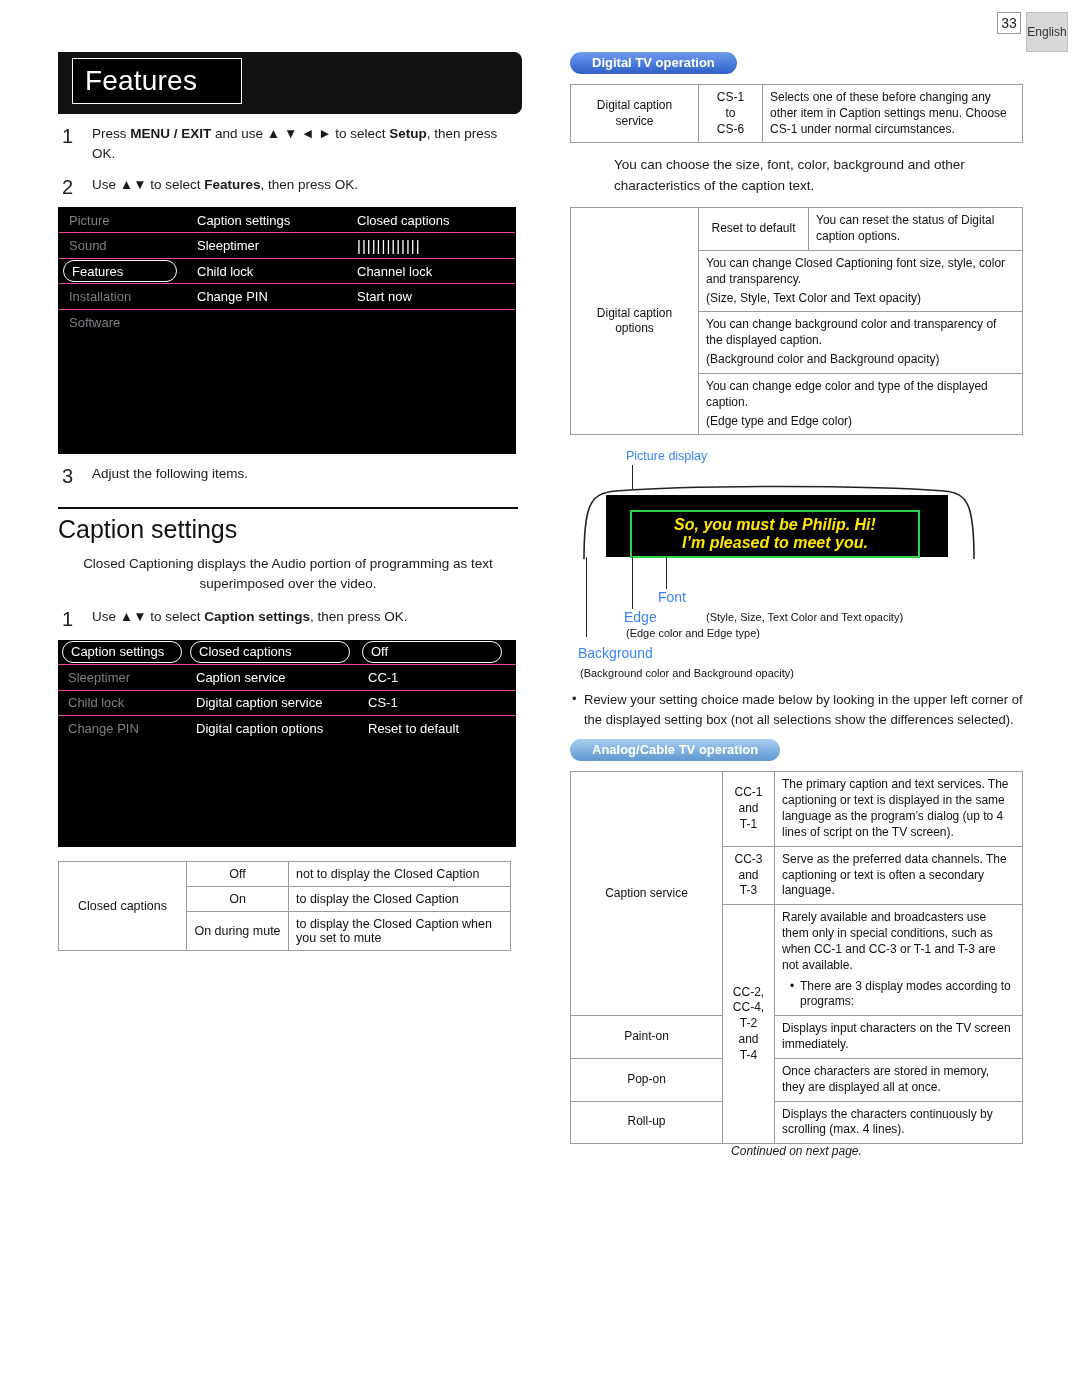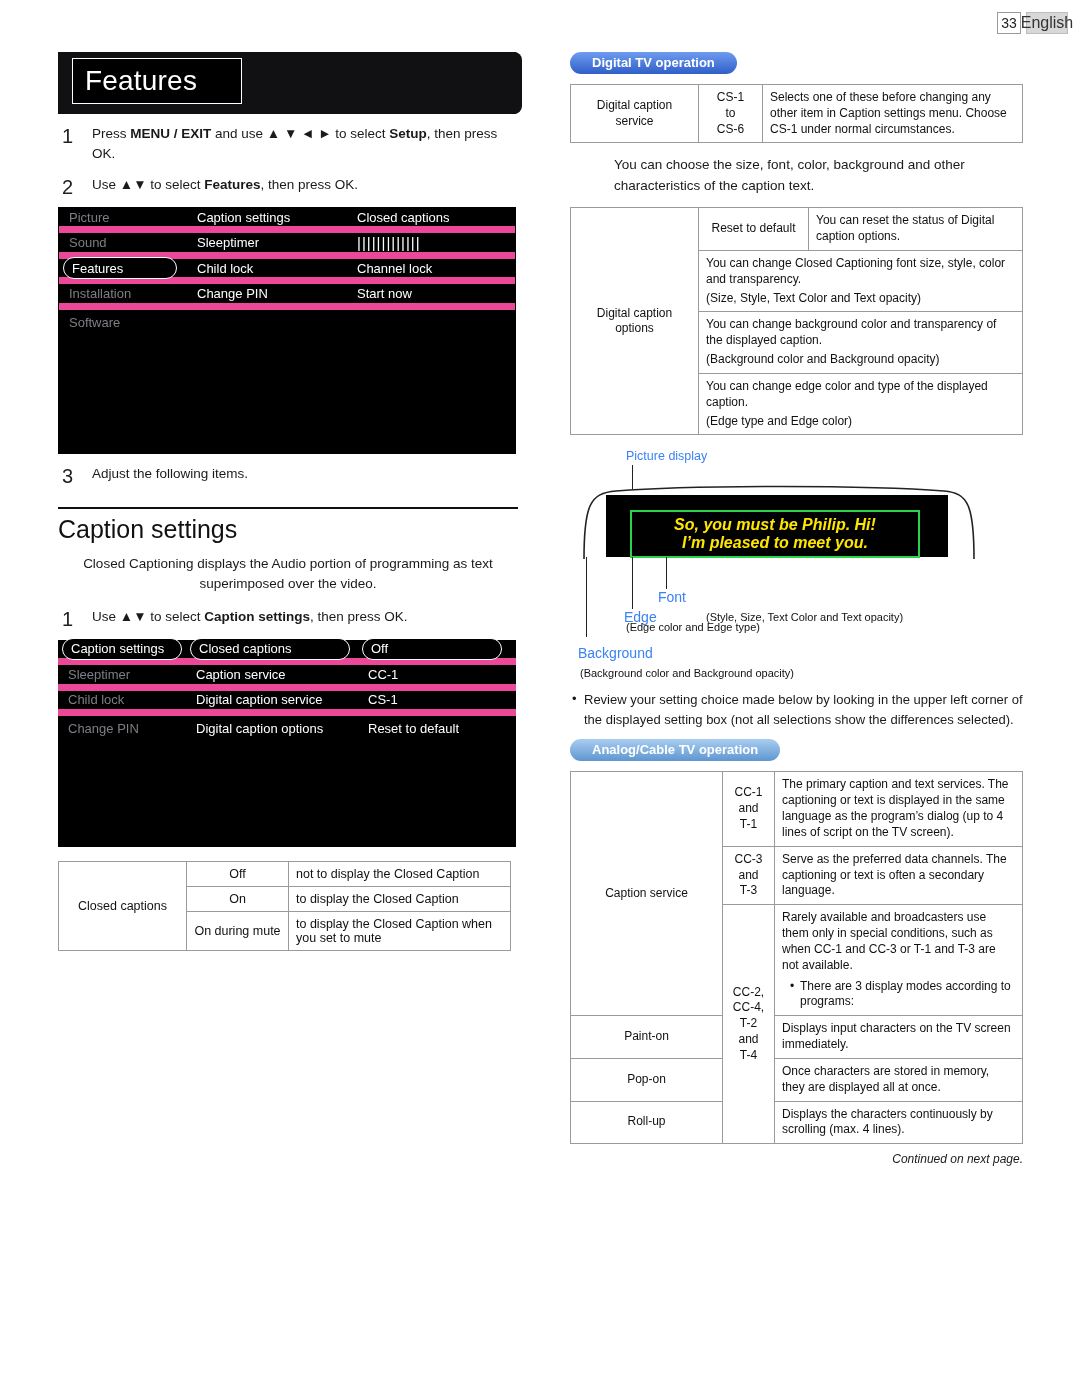--- a/index.html
+++ b/index.html
@@ -15,24 +15,24 @@
   .page { position:relative; width:1080px; height:1397px; }
 
   
   .pagenum-box {
     position:absolute; top:12px; left:997px; width:24px; height:22px;
     border:1px solid #9a9a9a; background:#fff;
     display:flex; align-items:center; justify-content:center;
     font-size:14px; color:#222;
   }
   .lang-box {
-    position:absolute; top:12px; left:1026px; width:42px; height:22px;
+    position:absolute; top:12px; left:1026px; width:42px; height:40px;
     background:#d8d8d8; border:1px solid #bdbdbd;
     display:flex; align-items:center; justify-content:center;
-    font-size:16px; color:#333;
+    font-size:12px; color:#333;
   }
 
   
   .left-col { position:absolute; left:58px; top:52px; width:460px; }
 
   .features-banner {
     position:relative; width:458px; height:62px; background:#111113;
     border-radius:0 0 0 0;
   }
   .features-banner:after{
@@ -51,21 +51,21 @@
   .b { font-weight:bold; }
 
   
   .tvmenu {
     margin-top:12px; width:458px; background:#000; color:#fff;
     border:1px solid #000;
   }
   .tvrow { display:flex; height:25.5px; align-items:stretch; }
   .tvcell {
     display:flex; align-items:center; padding-left:10px; font-size:13px;
-    border-bottom:7px solid #ec4899;
+    border-bottom:1px solid #ec4899;
   }
   .c1 { width:128px; }
   .c2 { width:160px; }
   .c3 { flex:1; }
   .dim { color:#7e7e86; }
   .sel {
     background:#000; border:1px solid #ffffff; border-radius:11px;
     height:22px; margin:1px 4px 1px 2px; padding-left:8px; display:flex; align-items:center;
     font-size:13px;
   }
@@ -114,21 +114,21 @@
     position:absolute; left:30px; top:12px; width:282px; background:#000;
     border:2px solid #2bd34a; padding:4px 6px;margin-top:9px;
   }
 
   .lbl { font-size:12.5px; color:#3b82f6; }
   .lbl-sm { font-size:11px; color:#111; }
 
   .bullet { position:relative; padding-left:14px; font-size:13px; line-height:1.5; margin-top:12px; }
   .bullet:before{ content:"•"; position:absolute; left:2px; top:-1px; }
 
-  .contnext { text-align:right; font-style:italic; font-size:12px; margin-top:8px; width:453px; }
+  .contnext { text-align:center; font-style:italic; font-size:12px; width:453px; }
 
   .mini-bullet { position:relative; padding-left:10px; }
   .mini-bullet:before{ content:"•"; position:absolute; left:0; top:0; }
 </style>
 </head>
 <body>
 
 <div class="page">
 
   <div class="pagenum-box">33</div>
@@ -312,21 +312,21 @@
       </div>
 
       <div style="position:absolute; left:96px; top:108px; width:1px; height:32px; background:#222;"></div>
       <div style="position:absolute; left:62px; top:108px; width:1px; height:52px; background:#222;"></div>
       <div style="position:absolute; left:16px; top:108px; width:1px; height:80px; background:#222;"></div>
 
       <div class="lbl" style="position:absolute; left:88px; top:140px; font-size:14px;">Font</div>
       <div class="lbl-sm" style="position:absolute; left:136px; top:162px;">(Style, Size, Text Color and Text opacity)</div>
 
       <div class="lbl" style="position:absolute; left:54px; top:160px; font-size:14px;">Edge</div>
-      <div class="lbl-sm" style="position:absolute; left:56px; top:172px;">(Edge color and Edge type)</div>
+      <div class="lbl-sm" style="position:absolute; left:56px; top:178px;">(Edge color and Edge type)</div>
 
       <div class="lbl" style="position:absolute; left:8px; top:196px; font-size:14px;">Background</div>
       <div class="lbl-sm" style="position:absolute; left:10px; top:218px;">(Background color and Background opacity)</div>
     </div>
 
     <div class="bullet" style="margin-top:26px;">Review your setting choice made below by looking in the upper left corner of the displayed setting box (not all selections show the differences selected).</div>
 
     <div style="margin-top:10px;">
       <span class="pill pill-analog">Analog/Cable TV operation</span>
     </div>

